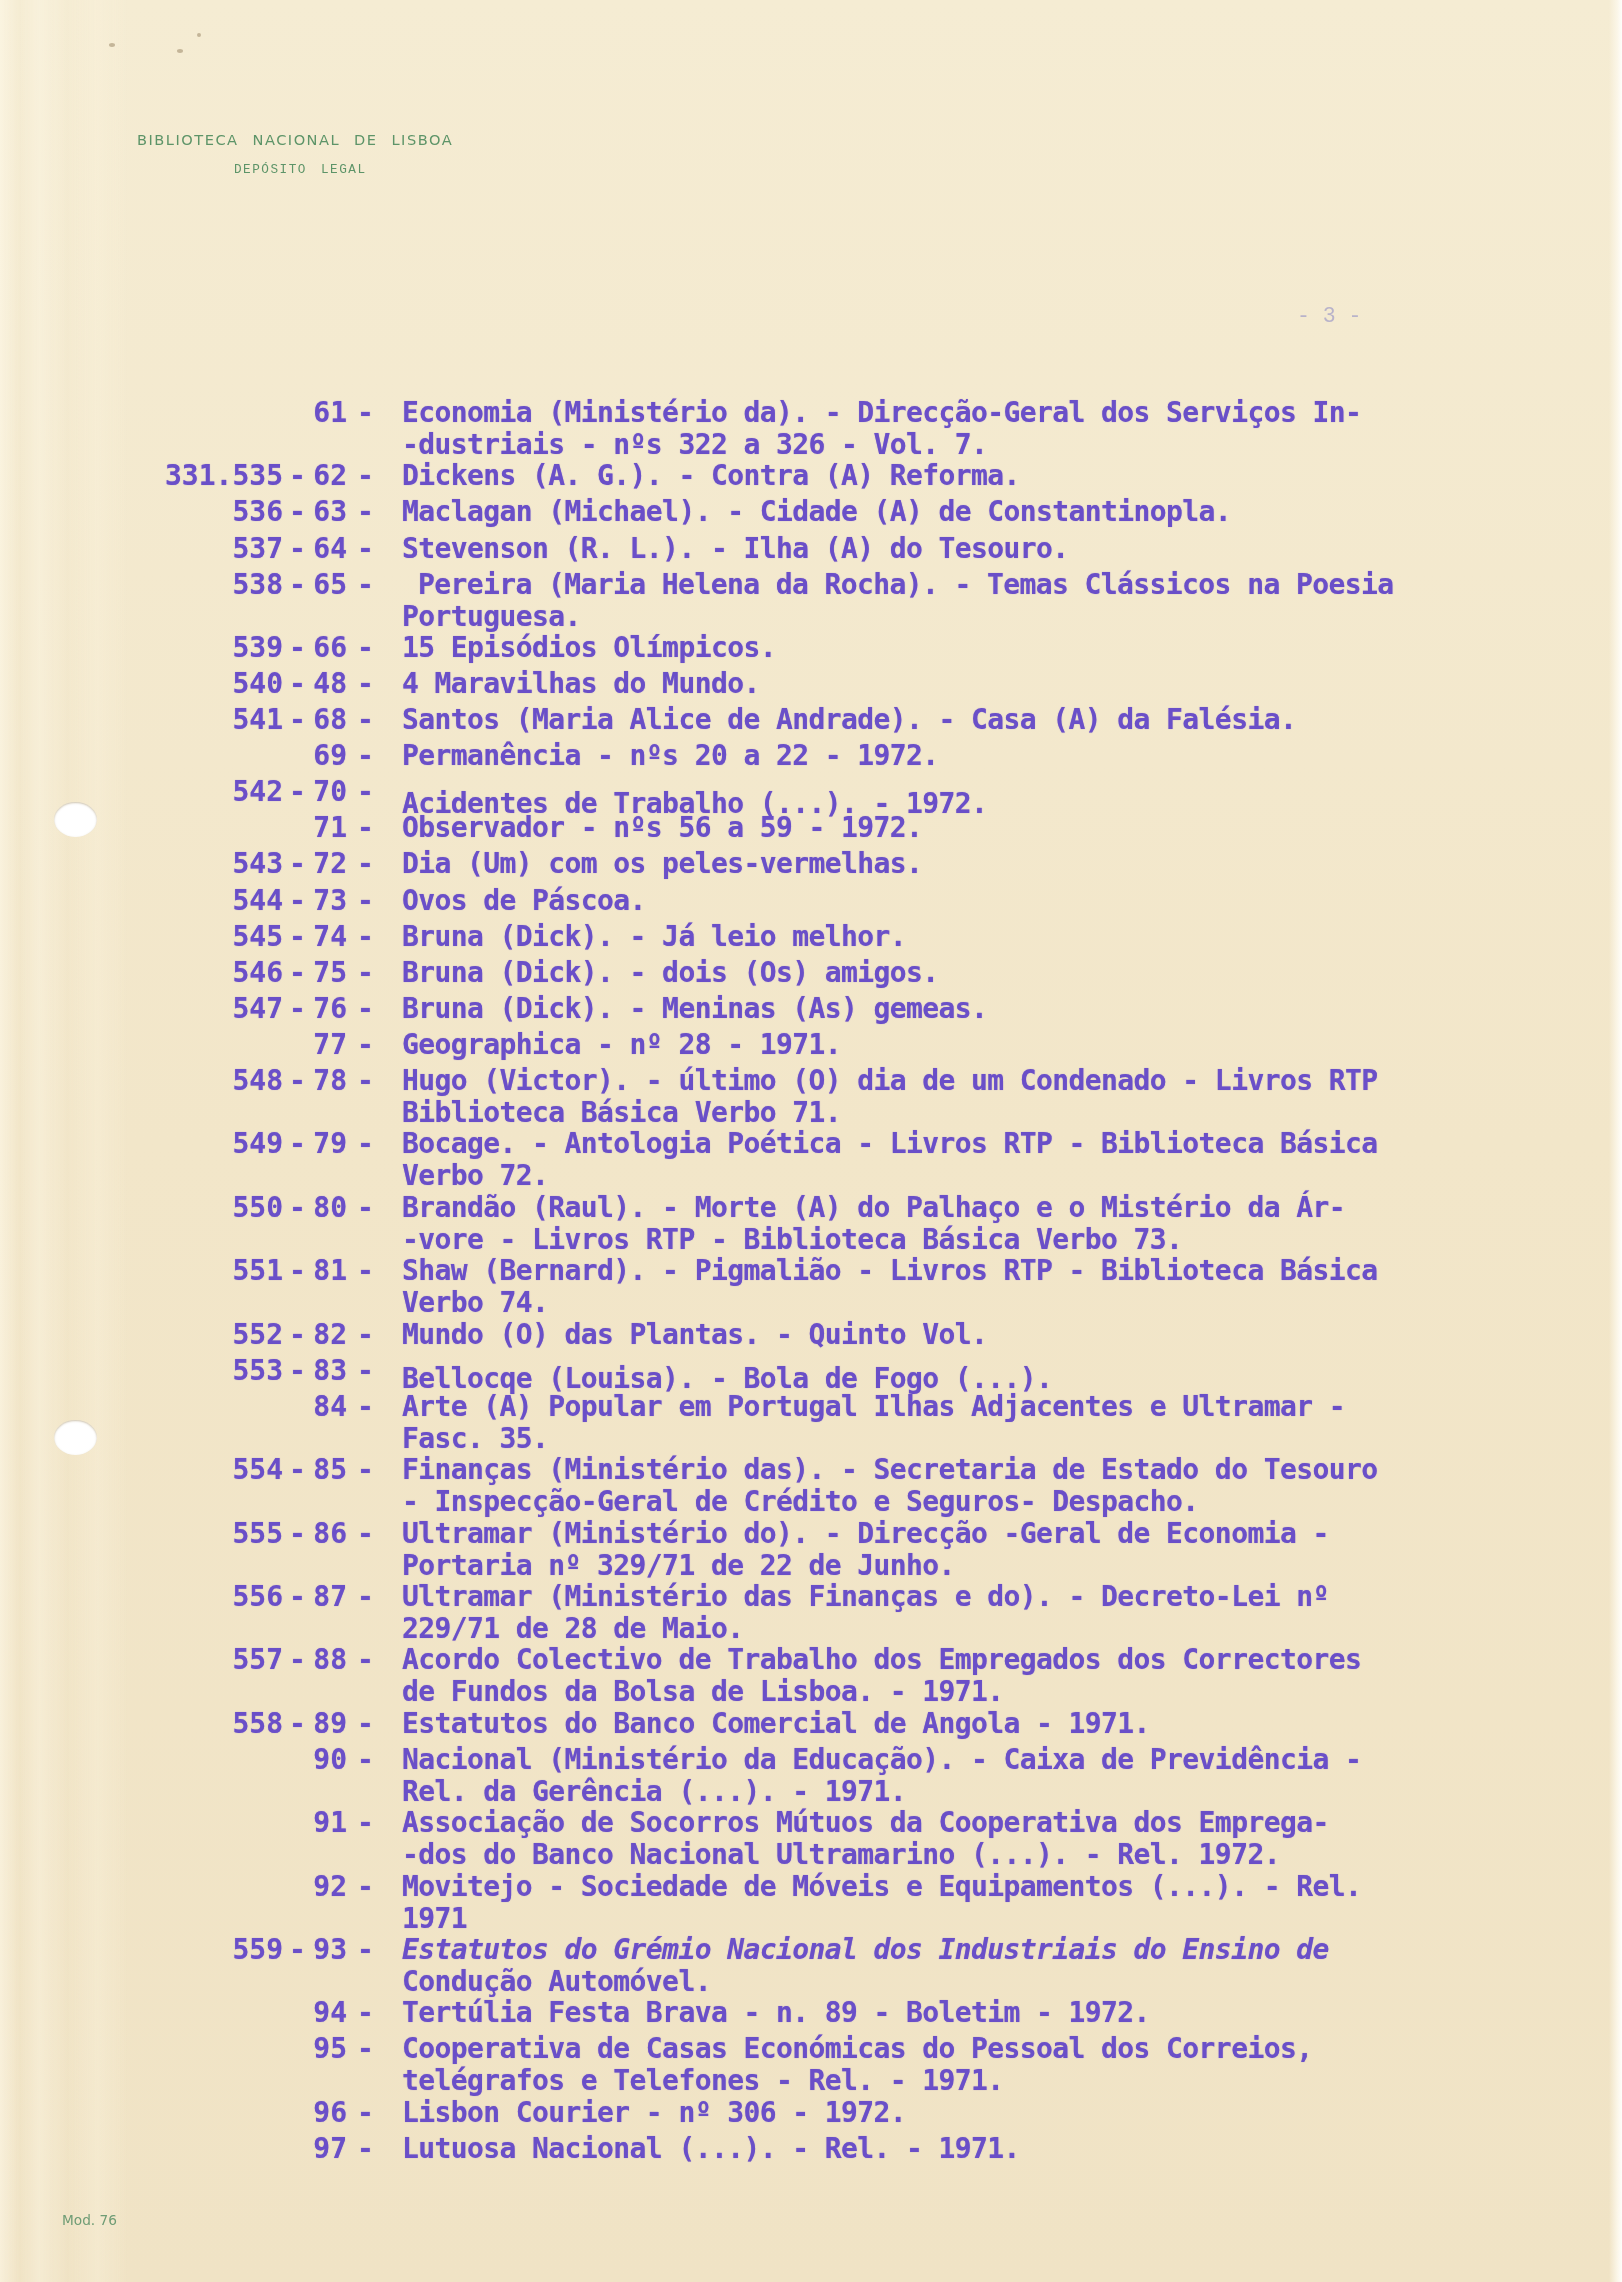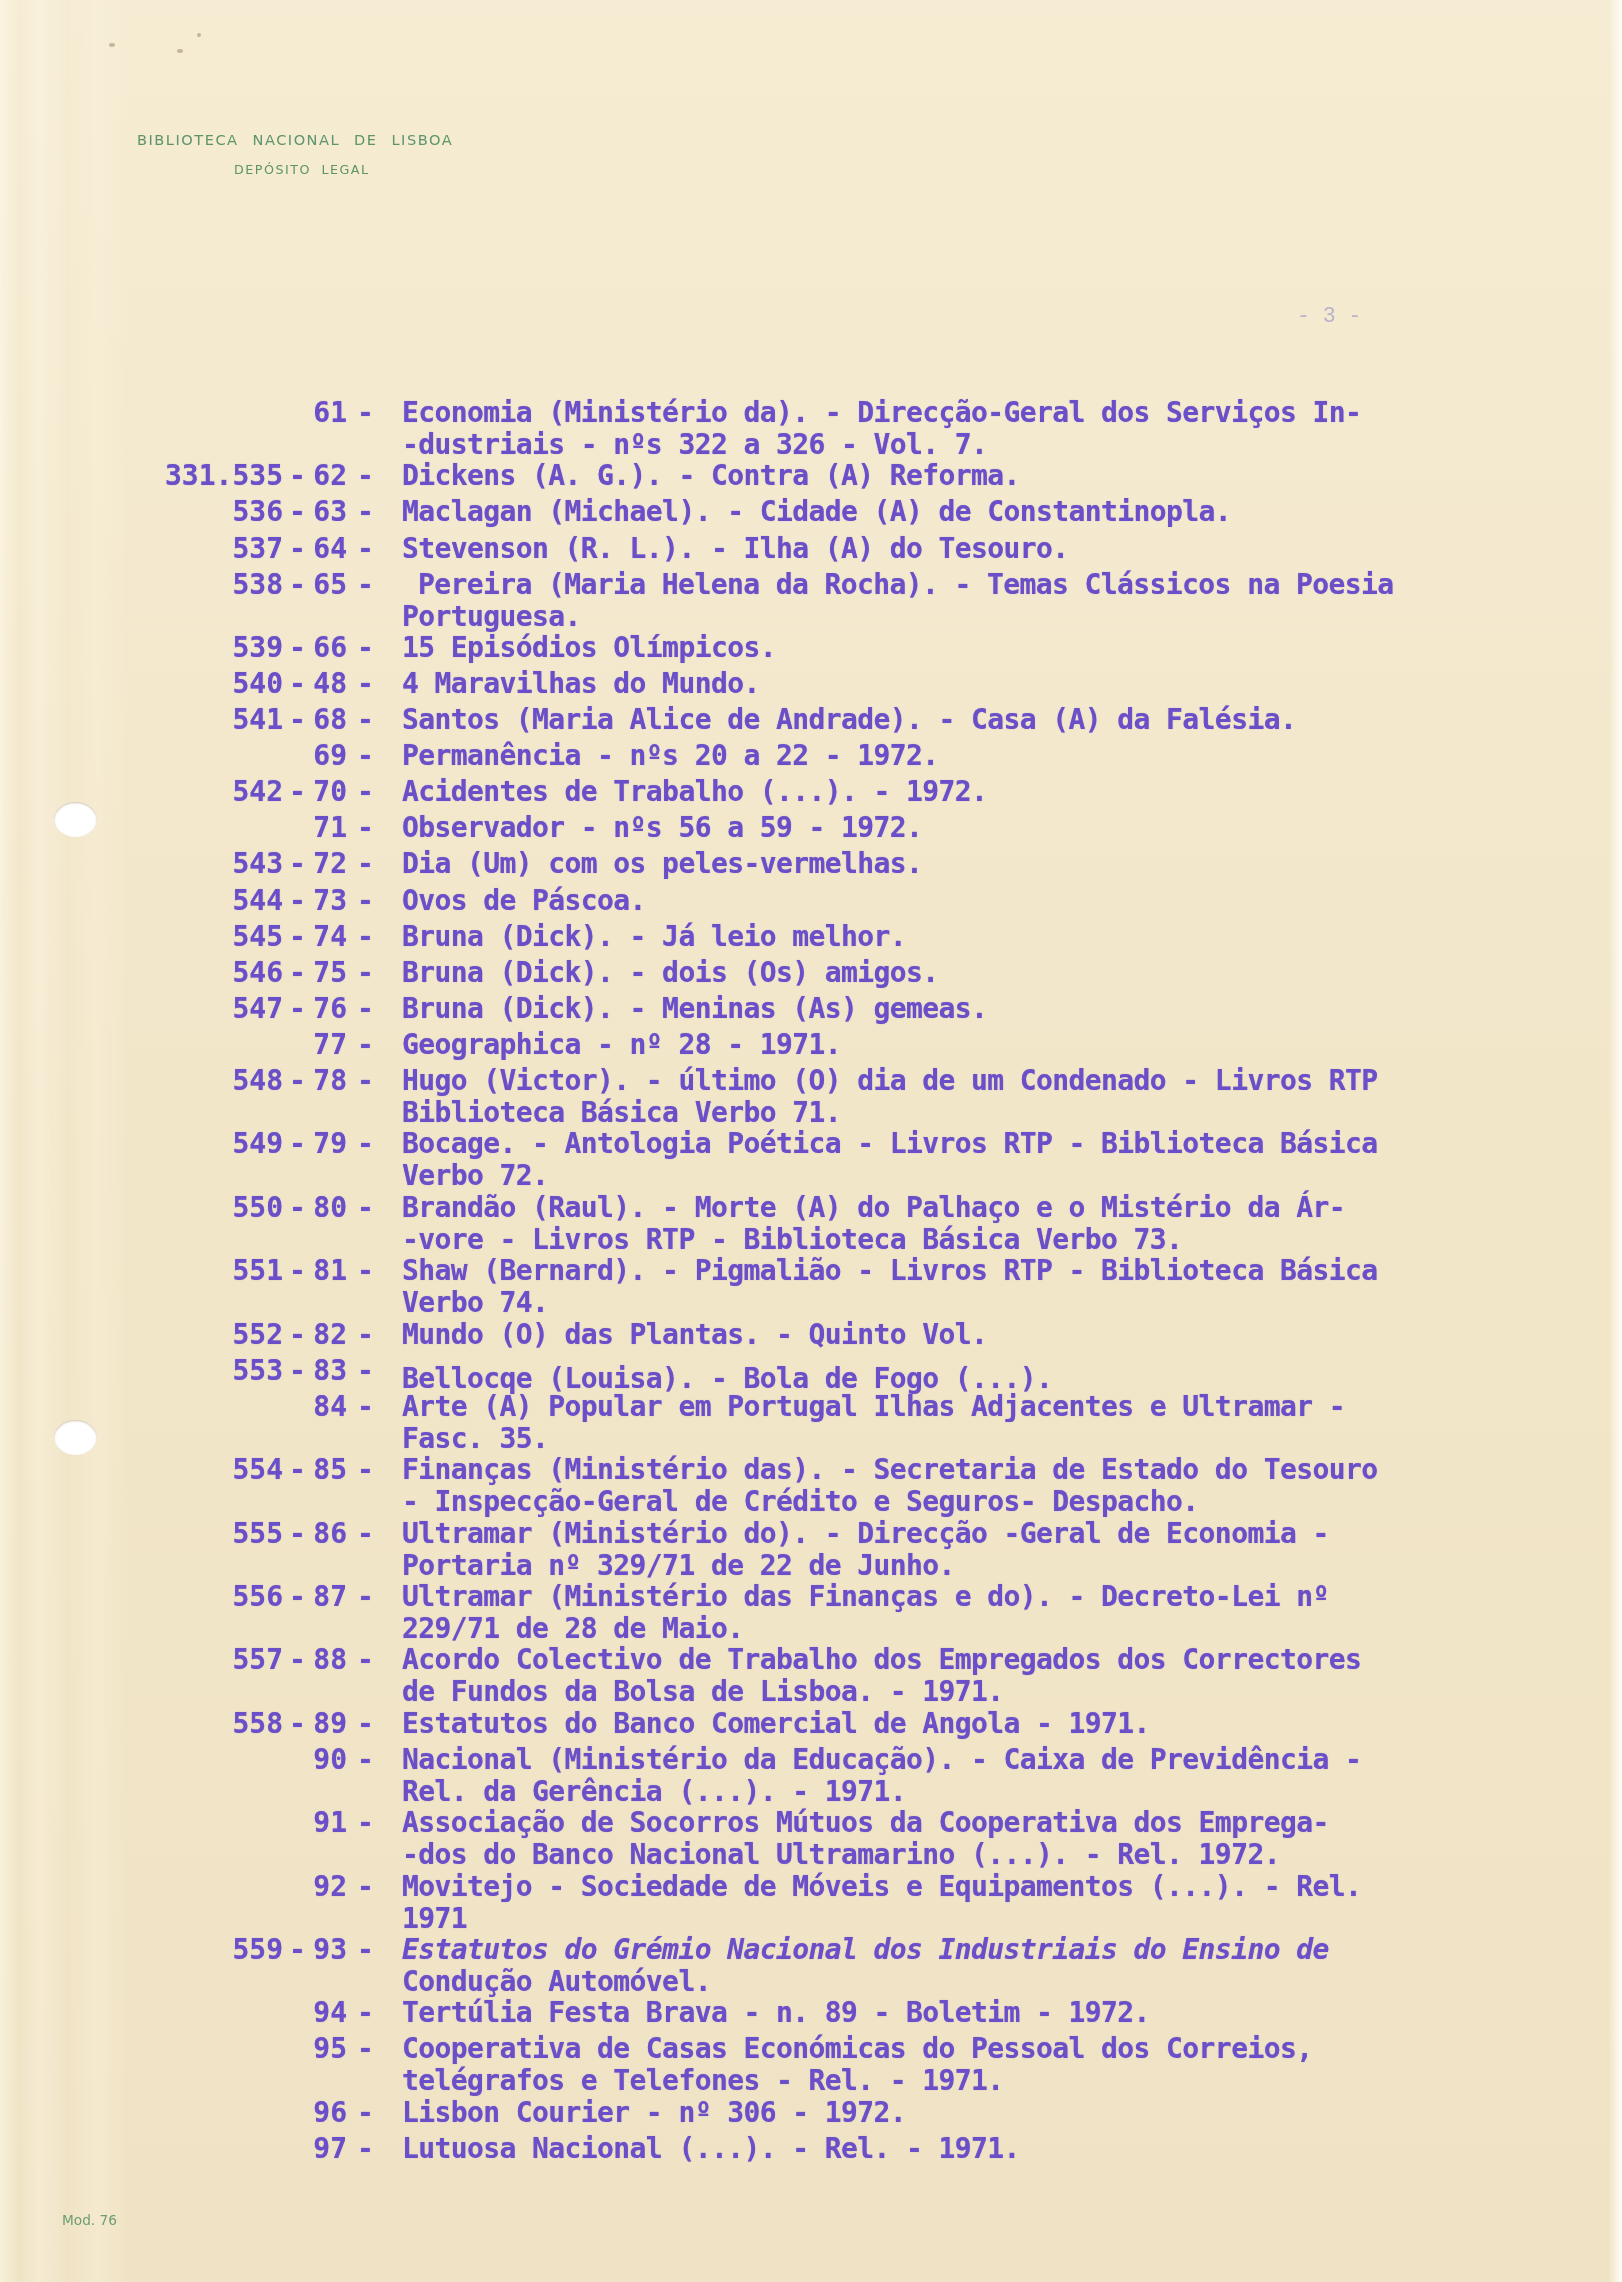--- a/index.html
+++ b/index.html
@@ -12,21 +12,21 @@
   }
   .paper-edge {
     position: absolute; right: 0; top: 0; width: 13.7px; height: 2282px;
     background: linear-gradient(90deg, rgba(240,230,205,0) 0%, #fbf6e8 60%, #ffffff 100%);
   }
   .letterhead {
     position: absolute; font-family: "DejaVu Sans", sans-serif; color: #5d9468;
     letter-spacing: 1.5px; font-size: 14.6px;
   }
   .lh-1 { left: 137px; top: 131px; word-spacing: 7.8px; }
-  .lh-2 { left: 234px; top: 162px; font-size: 12.7px; word-spacing: 4.9px; }
+  .lh-2 { left: 234px; top: 162px; font-size: 12.7px; word-spacing: 4.9px; font-family: Liberation Mono, monospace; }
   .mod {
     position: absolute; left: 62px; top: 2212px;
     font-family: "DejaVu Sans", sans-serif; font-weight: normal; font-size: 13.7px; color: #6f9c75;
   }
   .page-num {
     position: absolute; left: 1297px; top: 304px; font-family: "Liberation Mono", monospace;
     font-size: 21.5px; color: #a09cc8; opacity: 0.7;
   }
   .punch-hole {
     position: absolute; left: 54px; width: 43px; height: 35px; border-radius: 50%;
@@ -129,21 +129,21 @@
       <span class="call"></span>
       <span class="num">69</span>
       <span class="dash2">-</span>
       <span class="line" style="top: 0px;">Permanência - nºs 20 a 22 - 1972.</span>
     </div>
     <div class="entry" style="top: 775px;">
       <span class="call">542</span>
       <span class="dash1">-</span>
       <span class="num">70</span>
       <span class="dash2">-</span>
-      <span class="line" style="top: 0px;">Acidentes de Trabalho (...). - 1972.</span>
+      <span class="line" style="top: 12px;">Acidentes de Trabalho (...). - 1972.</span>
     </div>
     <div class="entry" style="top: 811px;">
       <span class="call"></span>
       <span class="num">71</span>
       <span class="dash2">-</span>
       <span class="line" style="top: 0px;">Observador - nºs 56 a 59 - 1972.</span>
     </div>
     <div class="entry" style="top: 847px;">
       <span class="call">543</span>
       <span class="dash1">-</span>

